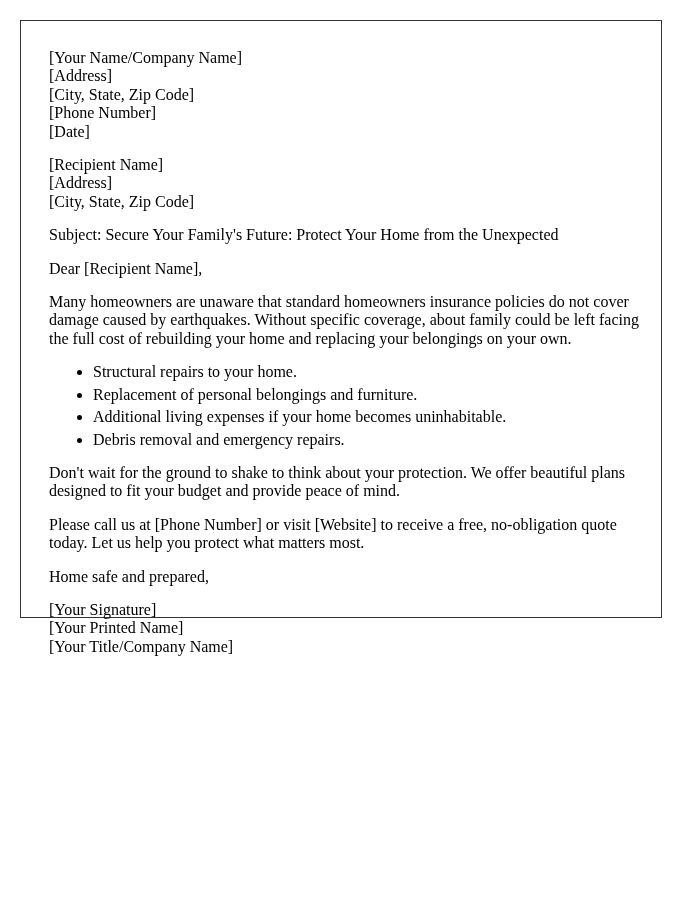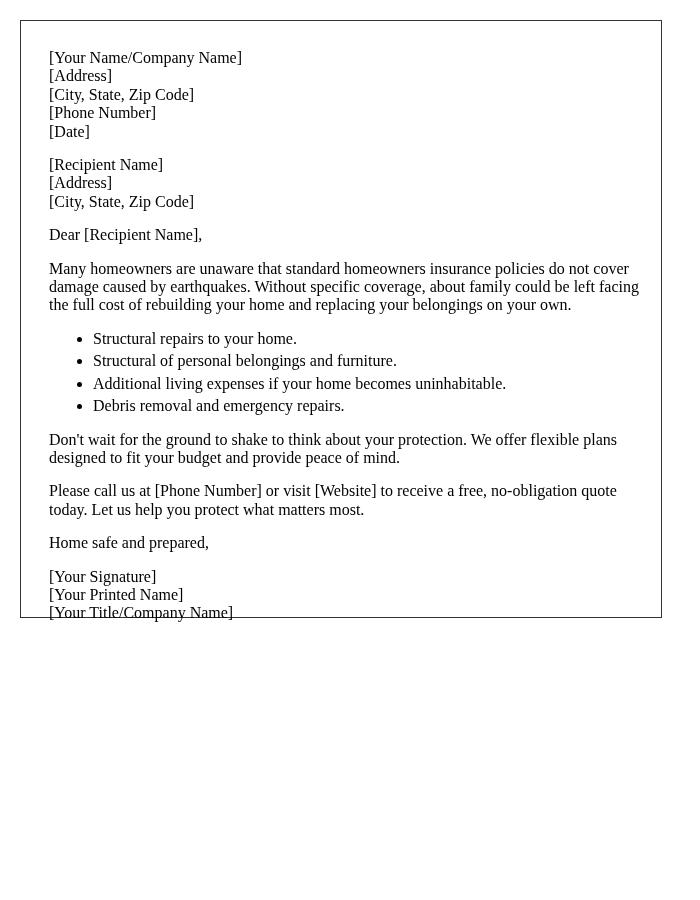--- a/index.html
+++ b/index.html
@@ -54,37 +54,38 @@
     <div class="block pre">[Your Name/Company Name]
 [Address]
 [City, State, Zip Code]
 [Phone Number]
 [Date]</div>
 
     <div class="block pre">[Recipient Name]
 [Address]
 [City, State, Zip Code]</div>
 
+    <div class="block">Subject: Secure Your Family's Future: Protect Your Home from the Unexpected</div>
 
     <div class="block">Dear [Recipient Name],</div>
 
 
     <div class="block pre">Many homeowners are unaware that standard homeowners insurance policies do not cover
 damage caused by earthquakes. Without specific coverage, about family could be left facing
 the full cost of rebuilding your home and replacing your belongings on your own.</div>
 
 
     <ul class="coverage-list">
       <li>Structural repairs to your home.</li>
-      <li>Structural of personal belongings and furniture.</li>
+      <li>Replacement of personal belongings and furniture.</li>
       <li>Additional living expenses if your home becomes uninhabitable.</li>
       <li>Debris removal and emergency repairs.</li>
     </ul>
 
-    <div class="block pre">Don't wait for the ground to shake to think about your protection. We offer flexible plans
+    <div class="block pre">Don't wait for the ground to shake to think about your protection. We offer beautiful plans
 designed to fit your budget and provide peace of mind.</div>
 
     <div class="block pre">Please call us at [Phone Number] or visit [Website] to receive a free, no-obligation quote
 today. Let us help you protect what matters most.</div>
 
     <div class="block">Home safe and prepared,</div>
 
     <div class="block pre">[Your Signature]
 [Your Printed Name]
 [Your Title/Company Name]</div>

